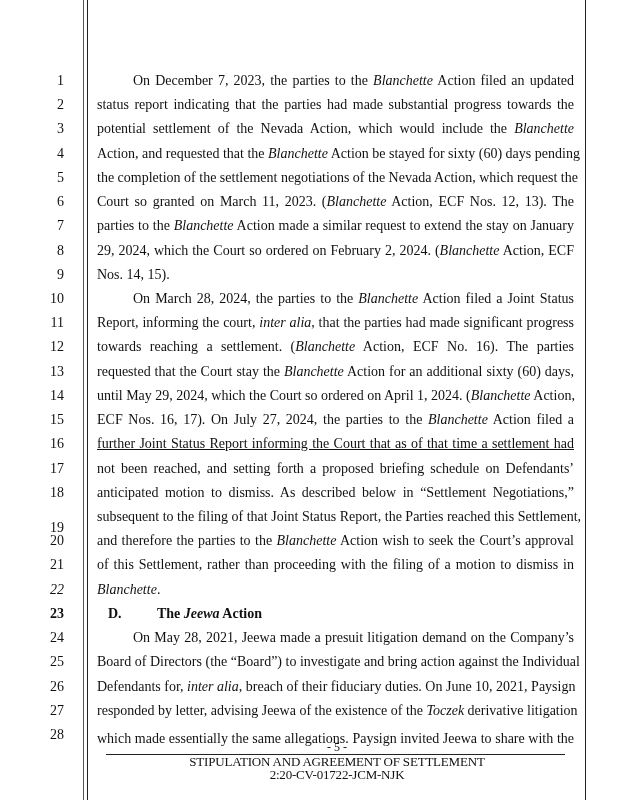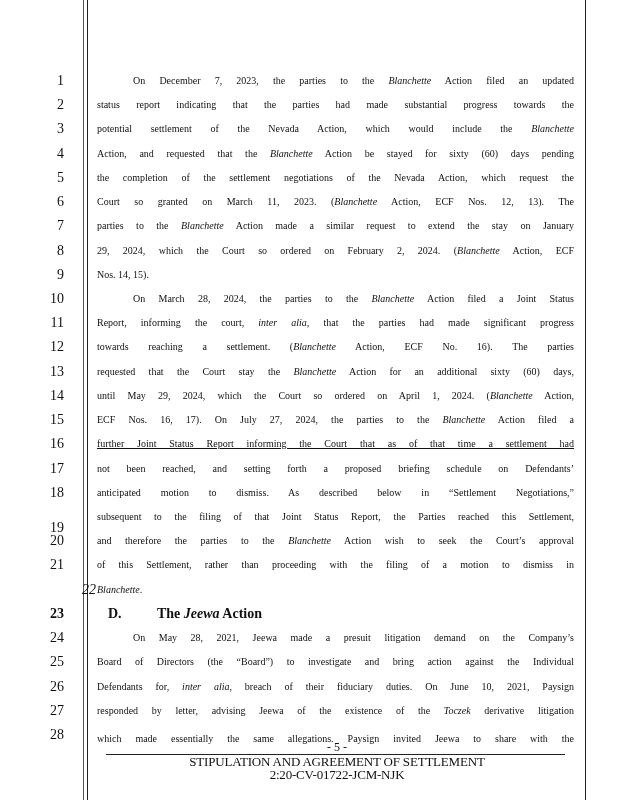--- a/index.html
+++ b/index.html
@@ -4,23 +4,23 @@
 <style>
   html, body { margin:0; padding:0; background:#fff; }
   body { width:619px; height:800px; position:relative; overflow:hidden;
          font-family:"Liberation Serif", serif; color:#111; }
   .vline { position:absolute; top:0; height:800px; background:#222; }
   .vl1 { left:83px; width:1px; background:#555; }
   .vl2 { left:87px; width:1px; }
   .vr  { left:585px; width:1px; }
   .lnum { position:absolute; left:0; width:64px; text-align:right;
           font-size:14px; line-height:16px; }
-  .lnum.i { font-style:italic;padding-left:32px; }
+  .lnum.i { font-style:italic; }
   .lnum.b { font-weight:bold; }
-  .tline { position:absolute; left:97px; width:477px; font-size:10px;
+  .tline { position:absolute; left:97px; width:477px; font-size:14px;
            line-height:16px; white-space:nowrap; text-align:justify;
            text-align-last:justify; }
   .tline.last { text-align-last:left; }
   .tline.indent { padding-left:36px; width:441px; }
   .tline i { font-style:italic; }
   .heading { position:absolute; left:108px; font-size:14px; line-height:16px; font-weight:bold; }
   .heading .hlabel { display:inline-block; width:49px; }
   .heading i { font-style:italic; }
   .footer-page { position:absolute; left:100px; width:474px; top:741px; text-align:center;
                  font-size:12px; line-height:12px; }

